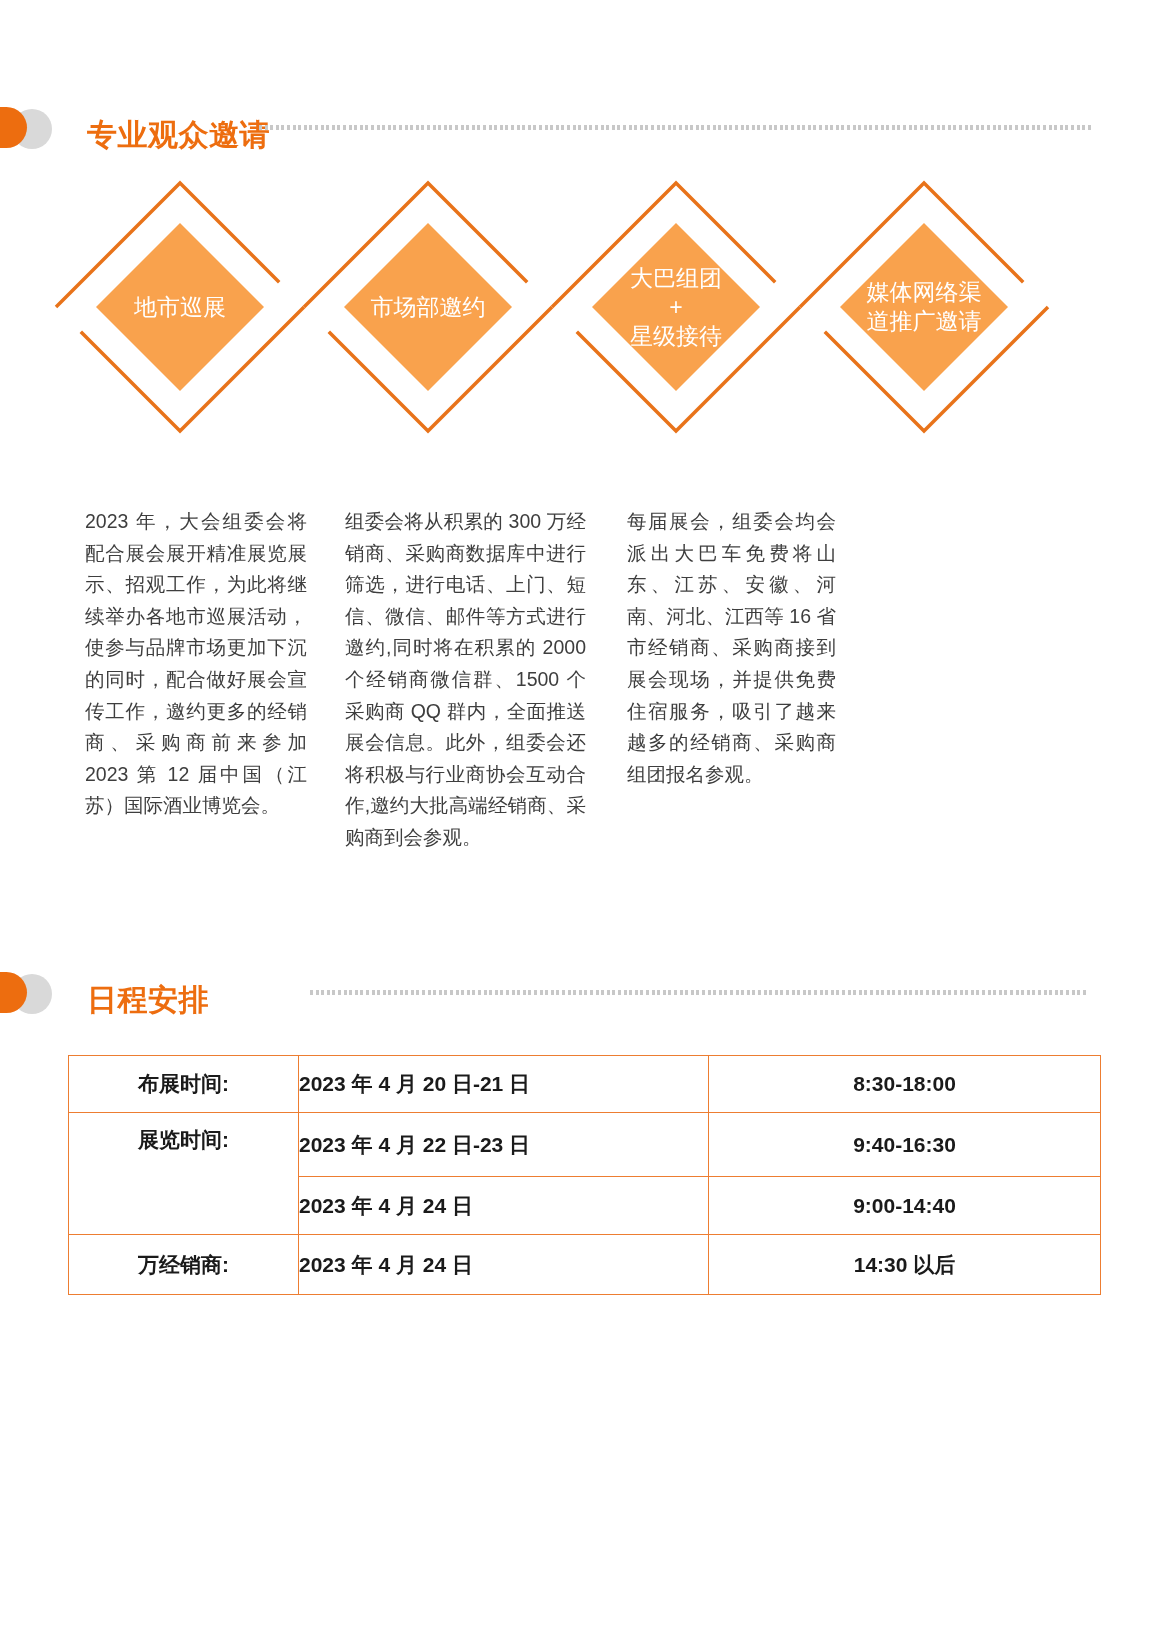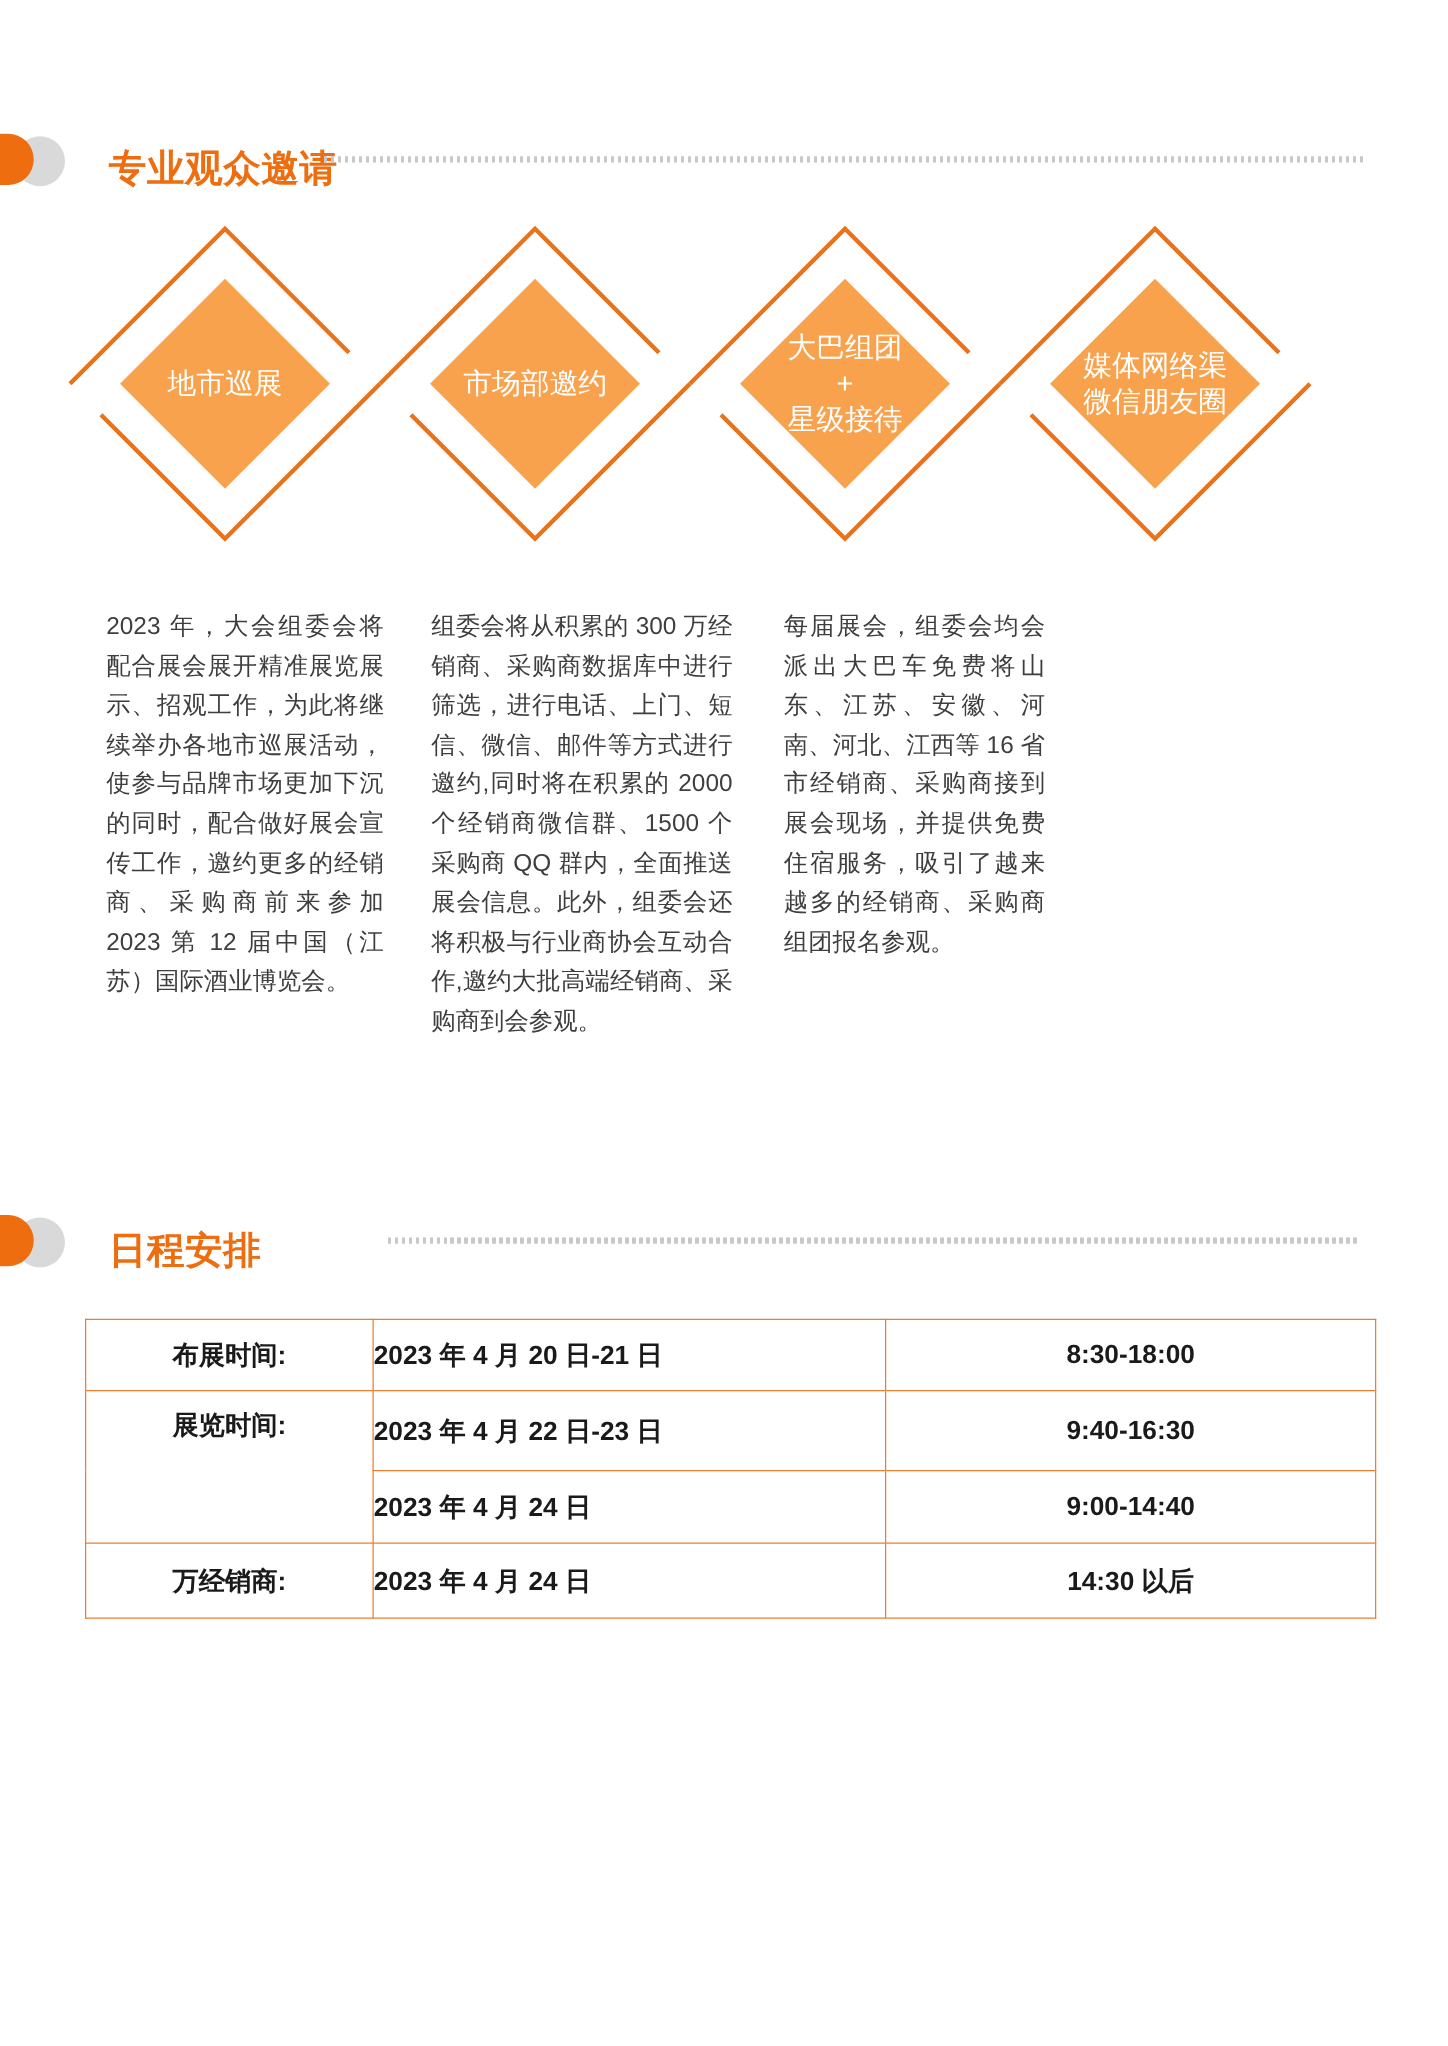--- a/index.html
+++ b/index.html
@@ -36,21 +36,21 @@
   .diamond-svg path { fill:none; stroke:#e8731a; stroke-width:3.5; }
   .diamond-svg polygon { fill:#f9a24d; }
   .diamond-label {
     position:absolute; top:307px; transform:translateY(-50%);
     width:200px; text-align:center; color:#ffffff; font-size:23px;
     line-height:29px; white-space:pre-line;
   }
 
   
   .body-col {
-    position:absolute; top:486px; font-size:19.5px; line-height:31.6px;
+    position:absolute; top:506px; font-size:19.5px; line-height:31.6px;
     color:#3e3e3e; text-align:justify; text-justify:inter-character;
   }
   #col-1 { left:85px;  width:222px; }
   #col-2 { left:345px; width:241px; }
   #col-3 { left:627px; width:209px; }
   #col-4 { left:870px; width:191px; }
 
   
   .schedule-table {
     position:absolute; left:68px; top:1055px; width:1032px;
@@ -96,21 +96,21 @@
     <path d="M -99.2 24.8 L 0 124 L 124 0"></path>
     <polygon points="0,-84 84,0 0,84 -84,0"></polygon>
   </svg>
 
   <div class="diamond-label" style="left:80px">地市巡展</div>
   <div class="diamond-label" style="left:328px">市场部邀约</div>
   <div class="diamond-label" style="left:576px">大巴组团
 +
 星级接待</div>
   <div class="diamond-label" style="left:824px">媒体网络渠
-微信朋友圈</div>
+道推广邀请</div>
 
   <div class="body-col" id="col-1">2023 年，大会组委会将配合展会展开精准展览展示、招观工作，为此将继续举办各地市巡展活动，使参与品牌市场更加下沉的同时，配合做好展会宣传工作，邀约更多的经销商、采购商前来参加 2023 第 12 届中国（江苏）国际酒业博览会。</div>
   <div class="body-col" id="col-2">组委会将从积累的 300 万经销商、采购商数据库中进行筛选，进行电话、上门、短信、微信、邮件等方式进行邀约,同时将在积累的 2000 个经销商微信群、1500 个采购商 QQ 群内，全面推送展会信息。此外，组委会还将积极与行业商协会互动合作,邀约大批高端经销商、采购商到会参观。</div>
   <div class="body-col" id="col-3">每届展会，组委会均会派出大巴车免费将山东、江苏、安徽、河南、河北、江西等 16 省市经销商、采购商接到展会现场，并提供免费住宿服务，吸引了越来越多的经销商、采购商组团报名参观。</div>
 
   <div class="section-header" id="header-schedule">
     <div class="pill-shadow"></div>
     <div class="pill"></div>
     <div class="section-title">日程安排</div>
     <div class="dotted-line"></div>

